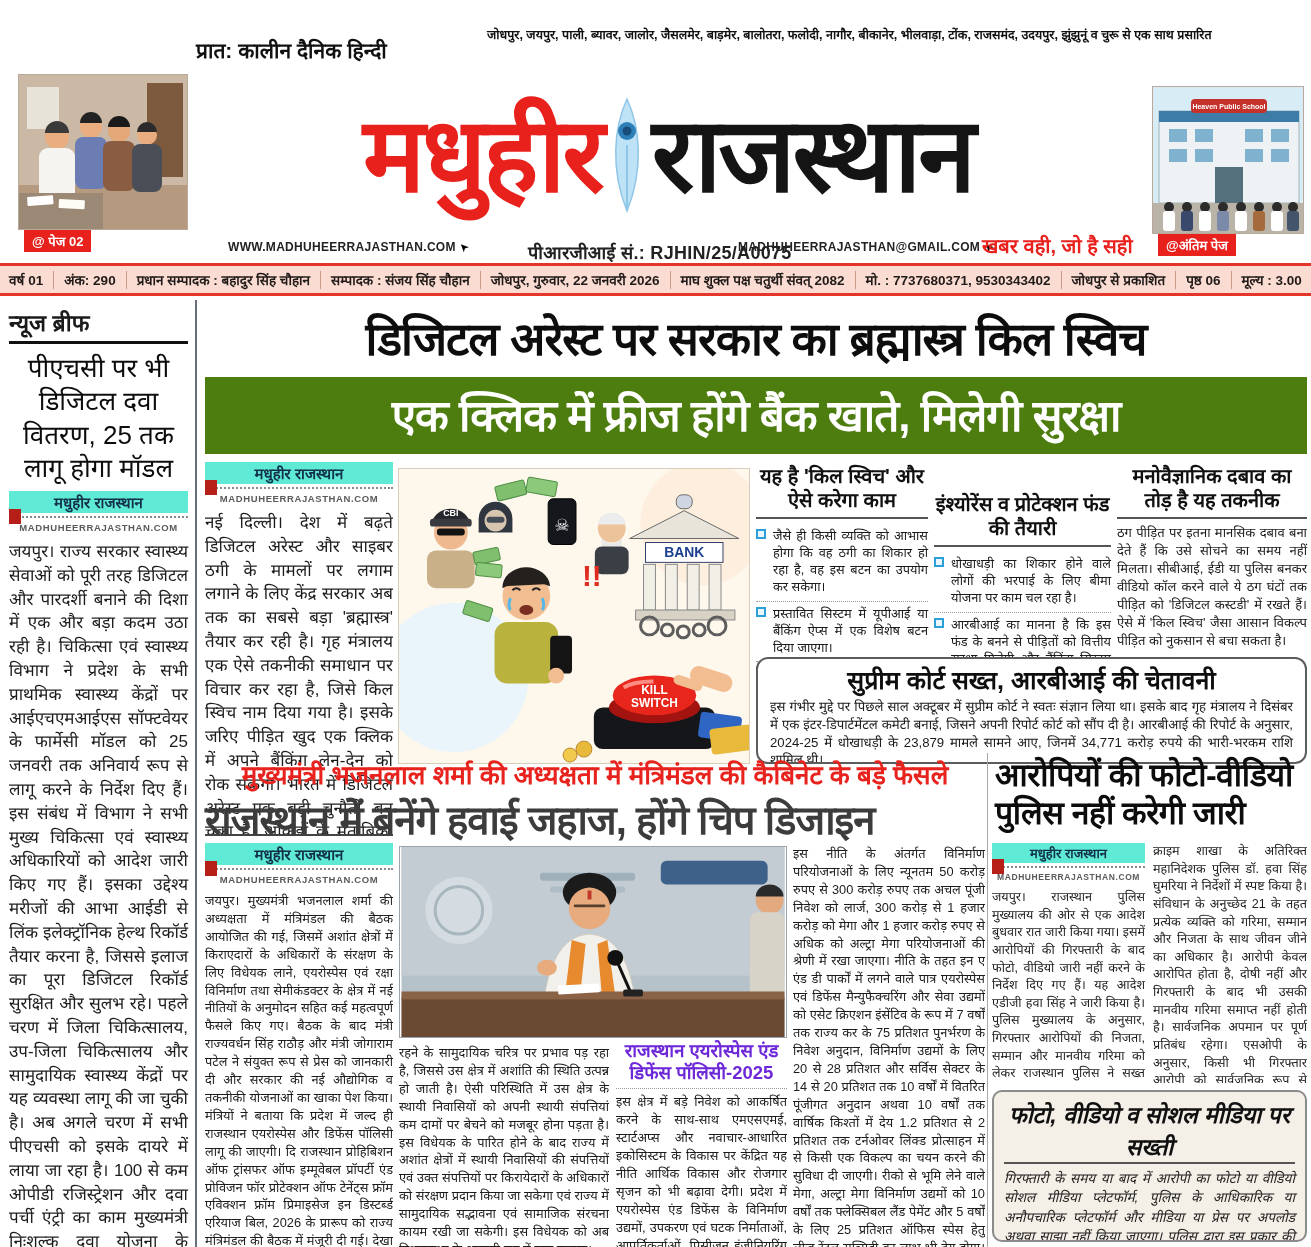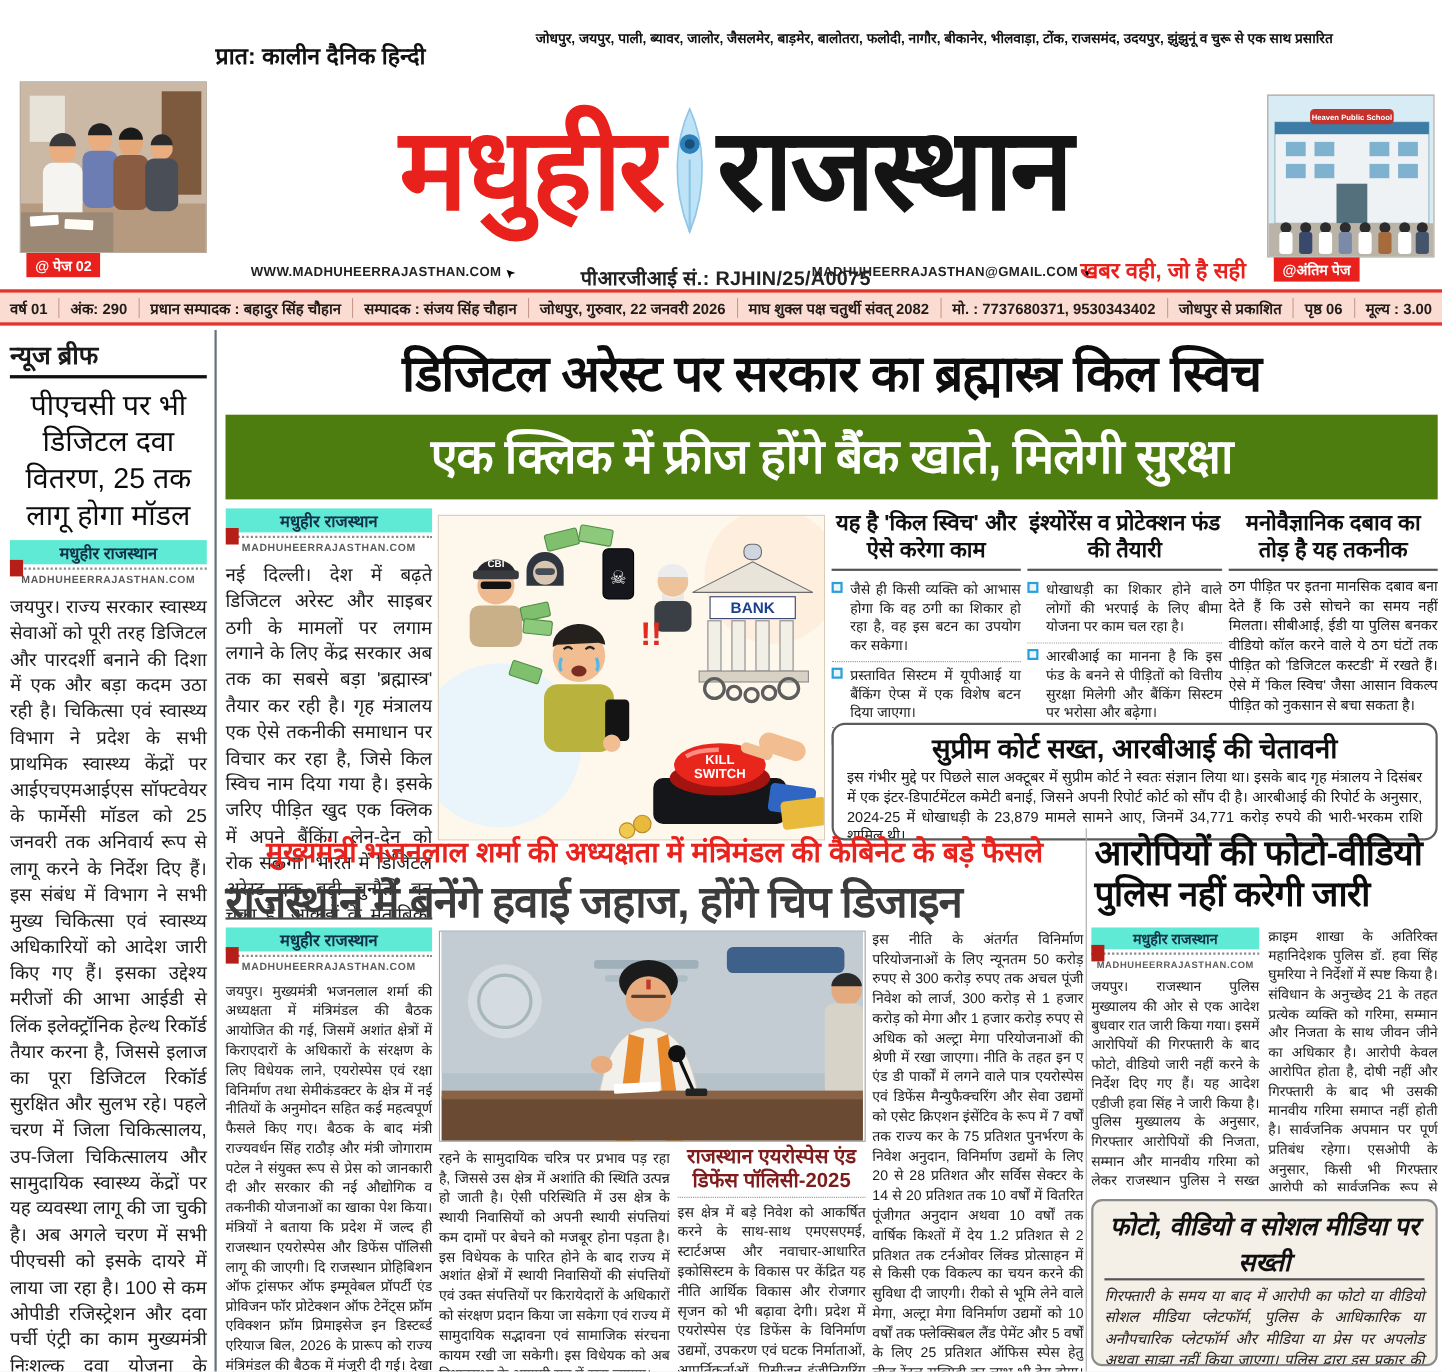--- a/index.html
+++ b/index.html
@@ -53,21 +53,21 @@
   .warn-title { text-align:center; font-size:25px; font-weight:bold; color:#0e0e0e; }
   .warn-body { font-size:13.2px; line-height:1.35; text-align:justify; margin-top:2px; }
 
   
   .kicker { left:205px; top:756px; width:780px; text-align:center; font-size:26px; font-weight:bold; color:#e8231e; white-space:nowrap; }
   .cab-head { left:205px; top:791px; width:780px; font-size:40px; font-weight:700; color:#3c3c3c; letter-spacing:-1px; white-space:nowrap; }
   .cab-col1 { left:205px; top:843px; width:188px; height:404px; overflow:hidden; }
   .cab-photo { left:399px; top:846px; width:388px; height:192px; border:1px solid #9aa4aa; }
   .cab-col2 { left:399px; top:1044px; width:210px; height:203px; overflow:hidden; }
   .cab-col3 { left:616px; top:1040px; width:171px; height:207px; overflow:hidden; }
-  .cab-sub { text-align:center; font-size:18.5px; font-weight:bold; color:#7f1d1d; line-height:1.2; border-bottom:1.5px dotted #999; padding-bottom:4px; margin-bottom:4px; }
+  .cab-sub { text-align:center; font-size:18.5px; font-weight:bold; color:#6d28d9; line-height:1.2; border-bottom:1.5px dotted #999; padding-bottom:4px; margin-bottom:4px; }
   .cab-col4 { left:793px; top:845px; width:192px; height:402px; overflow:hidden; }
   .smallbody { font-size:12.8px; }
 
   
   .vdiv { width:1px; background:#a8a8a8; }
   .pol-head { left:995px; top:757px; width:312px; font-size:32px; font-weight:900; line-height:1.18; color:#0c0c0c; letter-spacing:-0.5px; }
   .pol-col1 { left:992px; top:843px; width:153px; height:240px; overflow:hidden; }
   .pol-col2 { left:1153px; top:843px; width:154px; height:240px; overflow:hidden; }
   .pol-box { left:992px; top:1090px; width:315px; height:152px; background:#f4efe7; border:2px solid #8b8b8b; border-radius:10px; padding:6px 10px; overflow:hidden; }
   .pol-box-title { font-style:italic; font-weight:bold; font-size:23px; text-align:center; border-bottom:2px solid #555; padding-bottom:0; margin-bottom:5px; color:#101010; }
@@ -290,21 +290,21 @@
     </svg>
   </div>
 
   <div class="abs kbox" style="left:756px; width:172px;">
     <div class="kbox-title">यह है 'किल स्विच' और ऐसे करेगा काम</div>
     <div class="bullet"><span class="bmark"></span><span>जैसे ही किसी व्यक्ति को आभास होगा कि वह ठगी का शिकार हो रहा है, वह इस बटन का उपयोग कर सकेगा।</span></div>
     <div class="bullet"><span class="bmark"></span><span>प्रस्तावित सिस्टम में यूपीआई या बैंकिंग ऐप्स में एक विशेष बटन दिया जाएगा।</span></div>
     <div class="bullet"><span class="bmark"></span><span>बटन दबाते ही खाते से पैसे भेजने या निकालने की सुविधा तुरंत फ्रीज हो जाएगी।</span></div>
   </div>
 
-  <div class="abs kbox" style="left:934px; width:177px;">
+  <div class="abs kbox" style="left:934px; width:177px;margin-top:28px;">
     <div class="kbox-title">इंश्योरेंस व प्रोटेक्शन फंड की तैयारी</div>
     <div class="bullet"><span class="bmark"></span><span>धोखाधड़ी का शिकार होने वाले लोगों की भरपाई के लिए बीमा योजना पर काम चल रहा है।</span></div>
     <div class="bullet"><span class="bmark"></span><span>आरबीआई का मानना है कि इस फंड के बनने से पीड़ितों को वित्तीय सुरक्षा मिलेगी और बैंकिंग सिस्टम पर भरोसा और बढ़ेगा।</span></div>
   </div>
 
   <div class="abs kbox" style="left:1117px; width:190px;">
     <div class="kbox-title">मनोवैज्ञानिक दबाव का तोड़ है यह तकनीक</div>
     <div class="kbox-body">ठग पीड़ित पर इतना मानसिक दबाव बना देते हैं कि उसे सोचने का समय नहीं मिलता। सीबीआई, ईडी या पुलिस बनकर वीडियो कॉल करने वाले ये ठग घंटों तक पीड़ित को 'डिजिटल कस्टडी' में रखते हैं। ऐसे में 'किल स्विच' जैसा आसान विकल्प पीड़ित को नुकसान से बचा सकता है।</div>
   </div>
 

